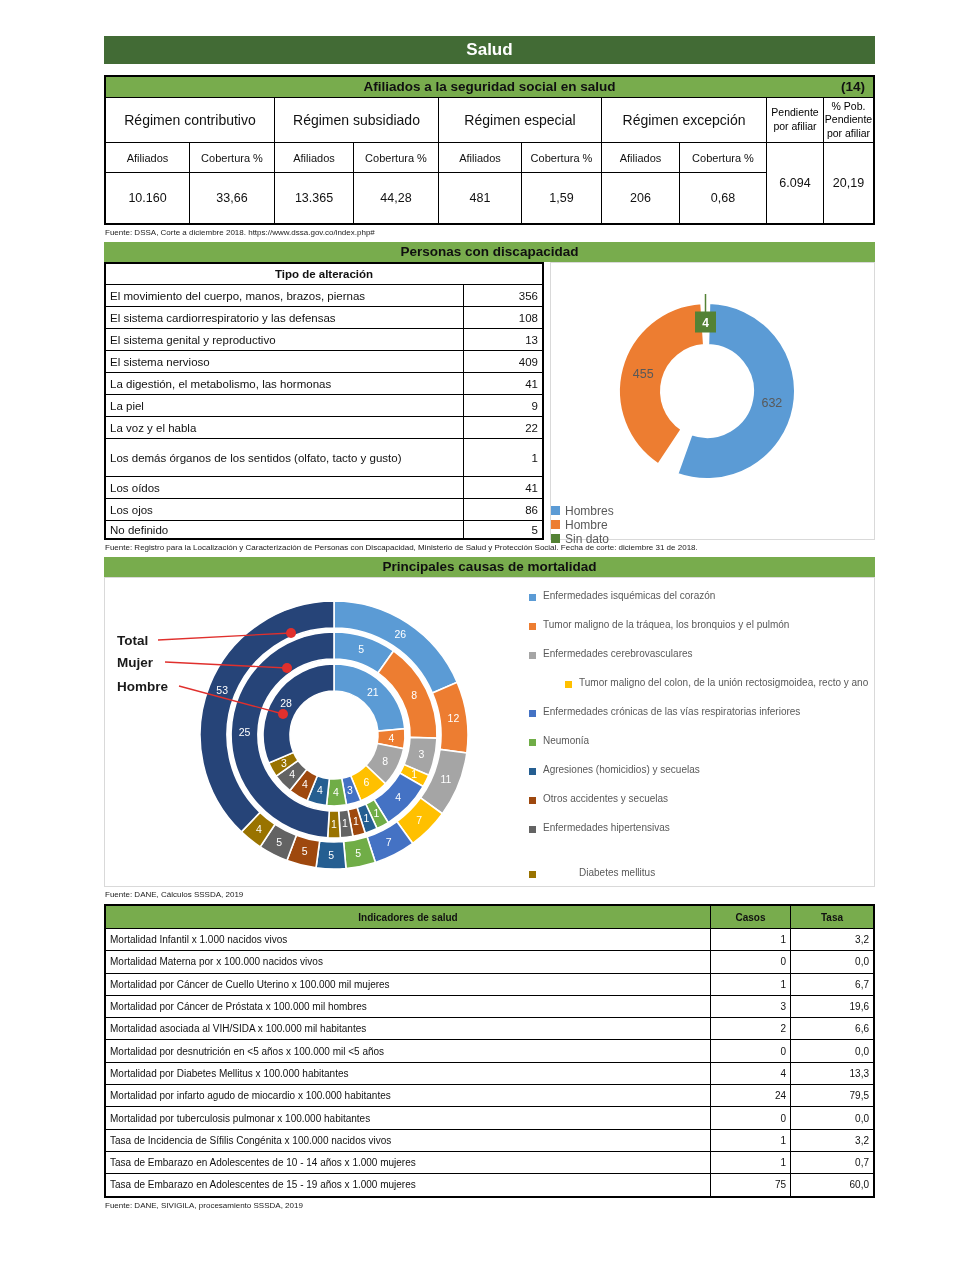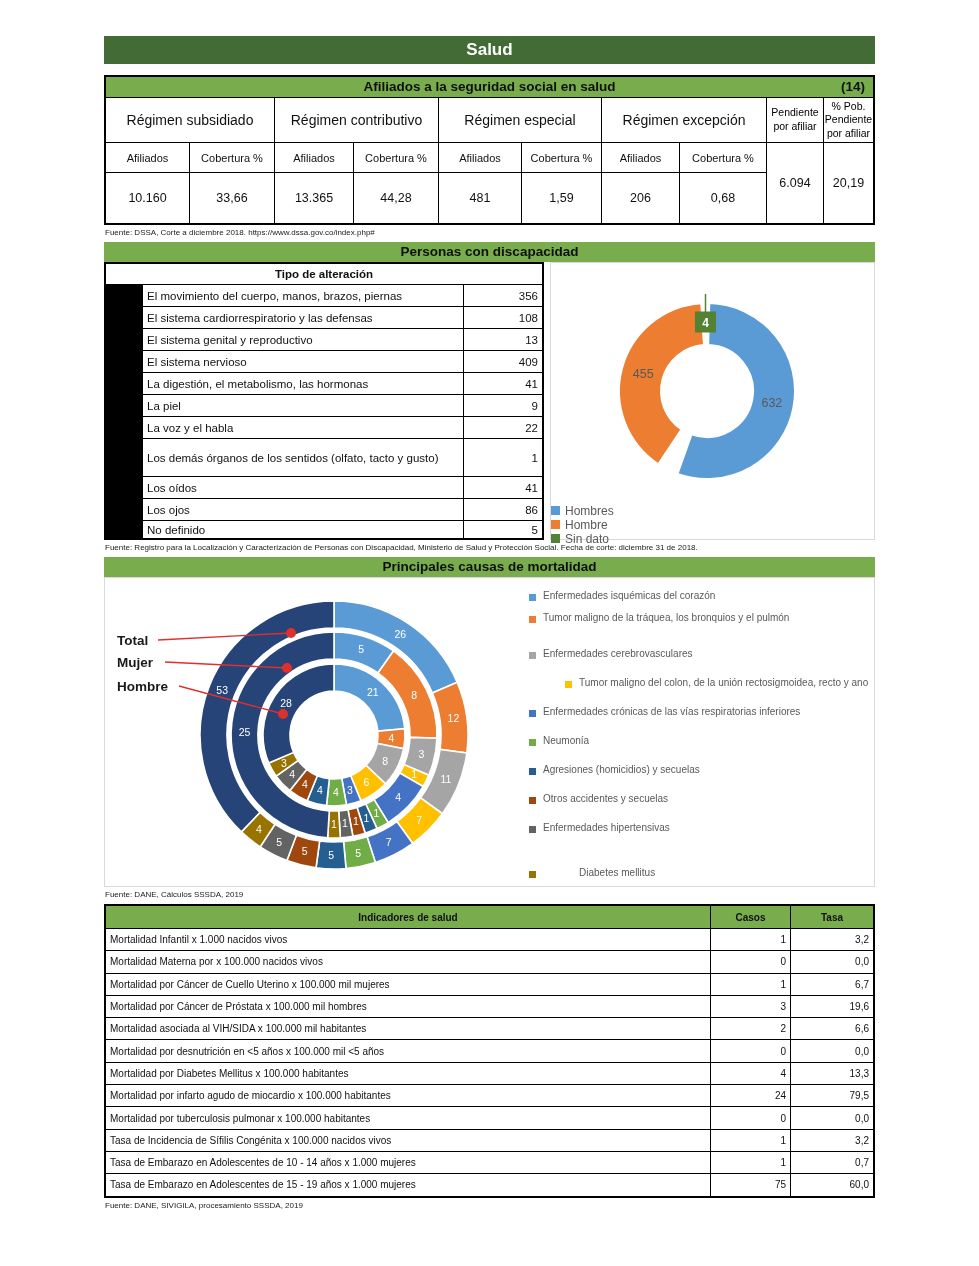--- a/index.html
+++ b/index.html
@@ -27,21 +27,21 @@
 
   .fuente { font-size: 8px; color: #1a1a1a; margin: 3px 0 5px 1px; }
 
   
   .disc-row { display: flex; align-items: center; }
   .disc-tbl-wrap { border: 2px solid #000; width: 440px; }
   .disc-grid { display: grid; grid-template-columns: 357px 78px; gap: 1px; background: #000;
                grid-template-rows: 20px 21px 21px 21px 21px 21px 21px 21px 37px 21px 21px 17px; }
   .disc-grid > div { background: #fff; display: flex; align-items: center; font-size: 11.5px; color: #111; }
   .disc-title { grid-column: 1 / 3; justify-content: center; font-weight: 700; font-size: 13px; }
-  .disc-label { padding-left: 4px; margin-left: 37px; }
+  .disc-label { padding-left: 4px; }
   .disc-value { justify-content: flex-end; padding-right: 4px; }
   .chart-panel { position: relative; margin-left: 6px; width: 325px; height: 278px;
                  border: 1px solid #D9D9D9; background: #fff; }
   .disc-legend { position: absolute; left: 0; top: 241px; width: 100%; font-size: 12px; color: #595959; }
   .disc-legend i { width: 9px; height: 9px; display: inline-block; margin-right: 5px; }
 
   
   .mort-panel { position: relative; width: 771px; height: 310px; border: 1px solid #D9D9D9; background: #fff; }
   .mort-legend { position: absolute; left: 424px; top: 0; width: 340px; }
   .mort-legend .item { position: absolute; display: flex; align-items: center;
@@ -65,22 +65,22 @@
   <div class="content">
 
     <div class="banner">Salud</div>
 
     <div class="tbl-wrap">
       <div class="sec-bar">
         <span>Afiliados a la seguridad social en salud</span>
         <span class="ref">(14)</span>
       </div>
       <div class="afl-grid">
+          <div class="afl-group">Régimen contributivo</div>
           <div class="afl-group">Régimen subsidiado</div>
-          <div class="afl-group">Régimen contributivo</div>
           <div class="afl-group">Régimen especial</div>
           <div class="afl-group">Régimen  excepción</div>
           <div class="afl-side-h">Pendiente por afiliar</div>
           <div class="afl-side-h">% Pob. Pendiente por afiliar</div>
           <div class="afl-sub">Afiliados</div>
           <div class="afl-sub">Cobertura %</div>
           <div class="afl-sub">Afiliados</div>
           <div class="afl-sub">Cobertura %</div>
           <div class="afl-sub">Afiliados</div>
           <div class="afl-sub">Cobertura %</div>
@@ -230,21 +230,21 @@
           <text x="12" y="89" font-size="13.5" font-weight="700" fill="#1a1a1a">Mujer</text>
           <line x1="74" y1="108" x2="178" y2="136" stroke="#E0302D" stroke-width="1.3"></line>
           <circle cx="178" cy="136" r="5" fill="#E0302D"></circle>
           <text x="12" y="113" font-size="13.5" font-weight="700" fill="#1a1a1a">Hombre</text>
         </svg>
       <div class="mort-legend">
           <div class="item" style="top: 11px;">
             <i style="background: rgb(91, 155, 213);"></i>
             <span>Enfermedades isquémicas del corazón</span>
           </div>
-          <div class="item" style="top: 33px;">
+          <div class="item" style="top: 40px;">
             <i style="background: rgb(237, 125, 49);"></i>
             <span>Tumor maligno de la tráquea, los bronquios y el pulmón</span>
           </div>
           <div class="item" style="top: 69px;">
             <i style="background: rgb(165, 165, 165);"></i>
             <span>Enfermedades cerebrovasculares</span>
           </div>
           <div class="item" style="top: 98px; margin-left: 36px;">
             <i style="background: rgb(255, 192, 0);"></i>
             <span>Tumor maligno del colon, de la unión rectosigmoidea, recto y ano</span>

